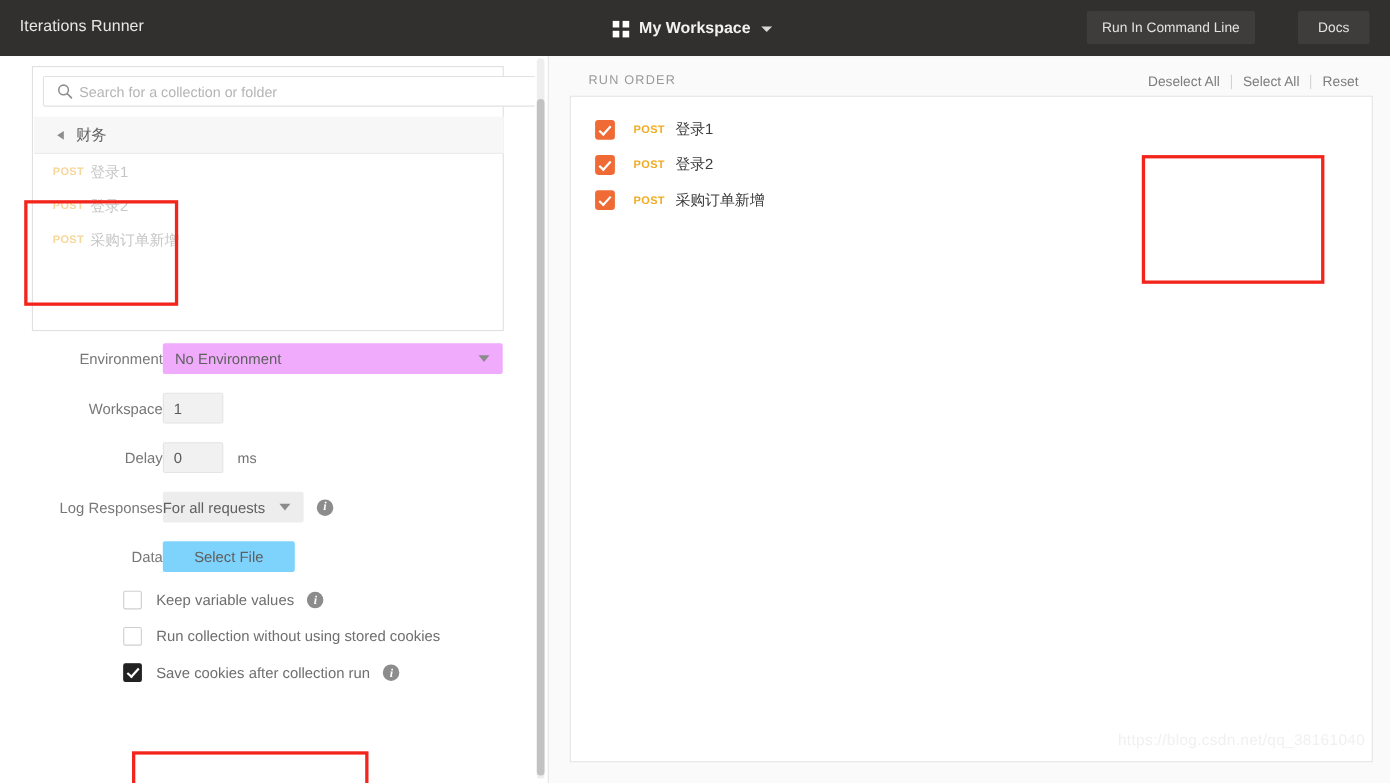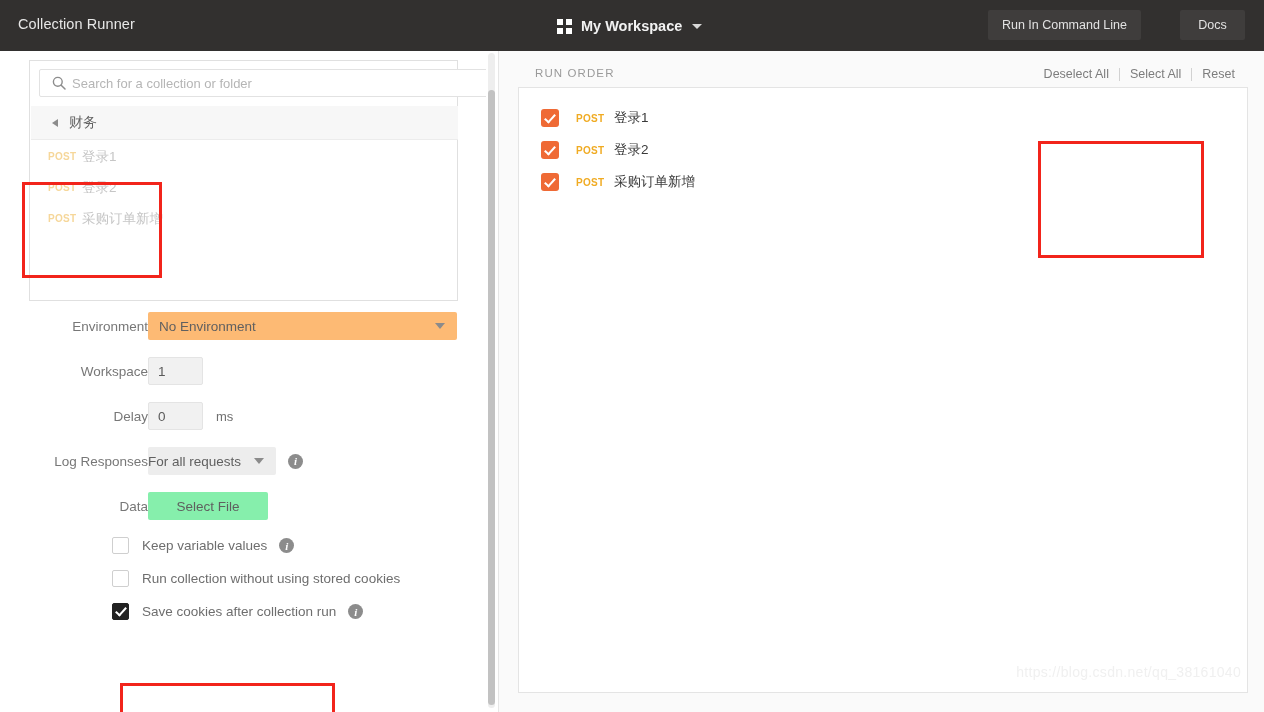--- a/index.html
+++ b/index.html
@@ -141,21 +141,21 @@
   
   .form { position: absolute; left: 0; top: 0; width: 490px; }
   .frow {
     position: absolute; left: 0; display: flex; align-items: center;
   }
   .flabel {
     width: 148px; text-align: right; 
     font-size: 13.5px; color: #777777;
   }
   .select-env {
-    width: 309px; height: 28px; background: #fdba74;
+    width: 309px; height: 28px; background: #f0abfc;
     border: none; border-radius: 2px;
     display: flex; align-items: center; cursor: pointer;
   }
   .select-env .sel-text { font-size: 13.5px; color: #606060; margin-left: 11px; flex: 1; }
   .sel-caret {
     width: 0; height: 0; margin-right: 12px;
     border-left: 5px solid transparent;
     border-right: 5px solid transparent;
     border-top: 6px solid #8b8b8b;
   }
@@ -167,21 +167,21 @@
     padding-left: 9px; outline: none;
   }
   .unit { font-size: 13px; color: #6f6f6f; margin-left: 13px; }
   .select-log {
     width: 128px; height: 28px; background: #ededed;
     border: none; border-radius: 2px;
     display: flex; align-items: center; cursor: pointer;
   }
   .select-log .sel-text { font-size: 13.5px; color: #606060; flex: 1; }
   .btn-file {
-    width: 120px; height: 28px; background: #86efac; border: none;
+    width: 120px; height: 28px; background: #7dd3fc; border: none;
     border-radius: 2px; font-size: 13.5px; color: #5f5f5f;
     font-family: "Liberation Sans", sans-serif; cursor: pointer;
   }
   .info-icon {
     width: 15px; height: 15px; border-radius: 50%;
     background: #8c8c8c; color: #ffffff;
     font-size: 11px; font-weight: bold; font-style: italic;
     display: inline-flex; align-items: center; justify-content: center;
     margin-left: 12px; font-family: "Liberation Serif", serif;
     cursor: pointer;
@@ -250,21 +250,21 @@
   .watermark {
     position: absolute; right: 6px; bottom: 12px;
     font-size: 14px; color: #f0f0f0; letter-spacing: .3px;
     user-select: none;
   }
 </style>
 </head>
 <body>
 
 <div class="topbar">
-  <div class="topbar-title">Collection Runner</div>
+  <div class="topbar-title">Iterations Runner</div>
 
   <div class="workspace">
     <span class="ws-grid">
         <i></i>
         <i></i>
         <i></i>
         <i></i>
       </span>
     <span class="ws-label">My Workspace</span>
     <span class="caret-down"></span>

